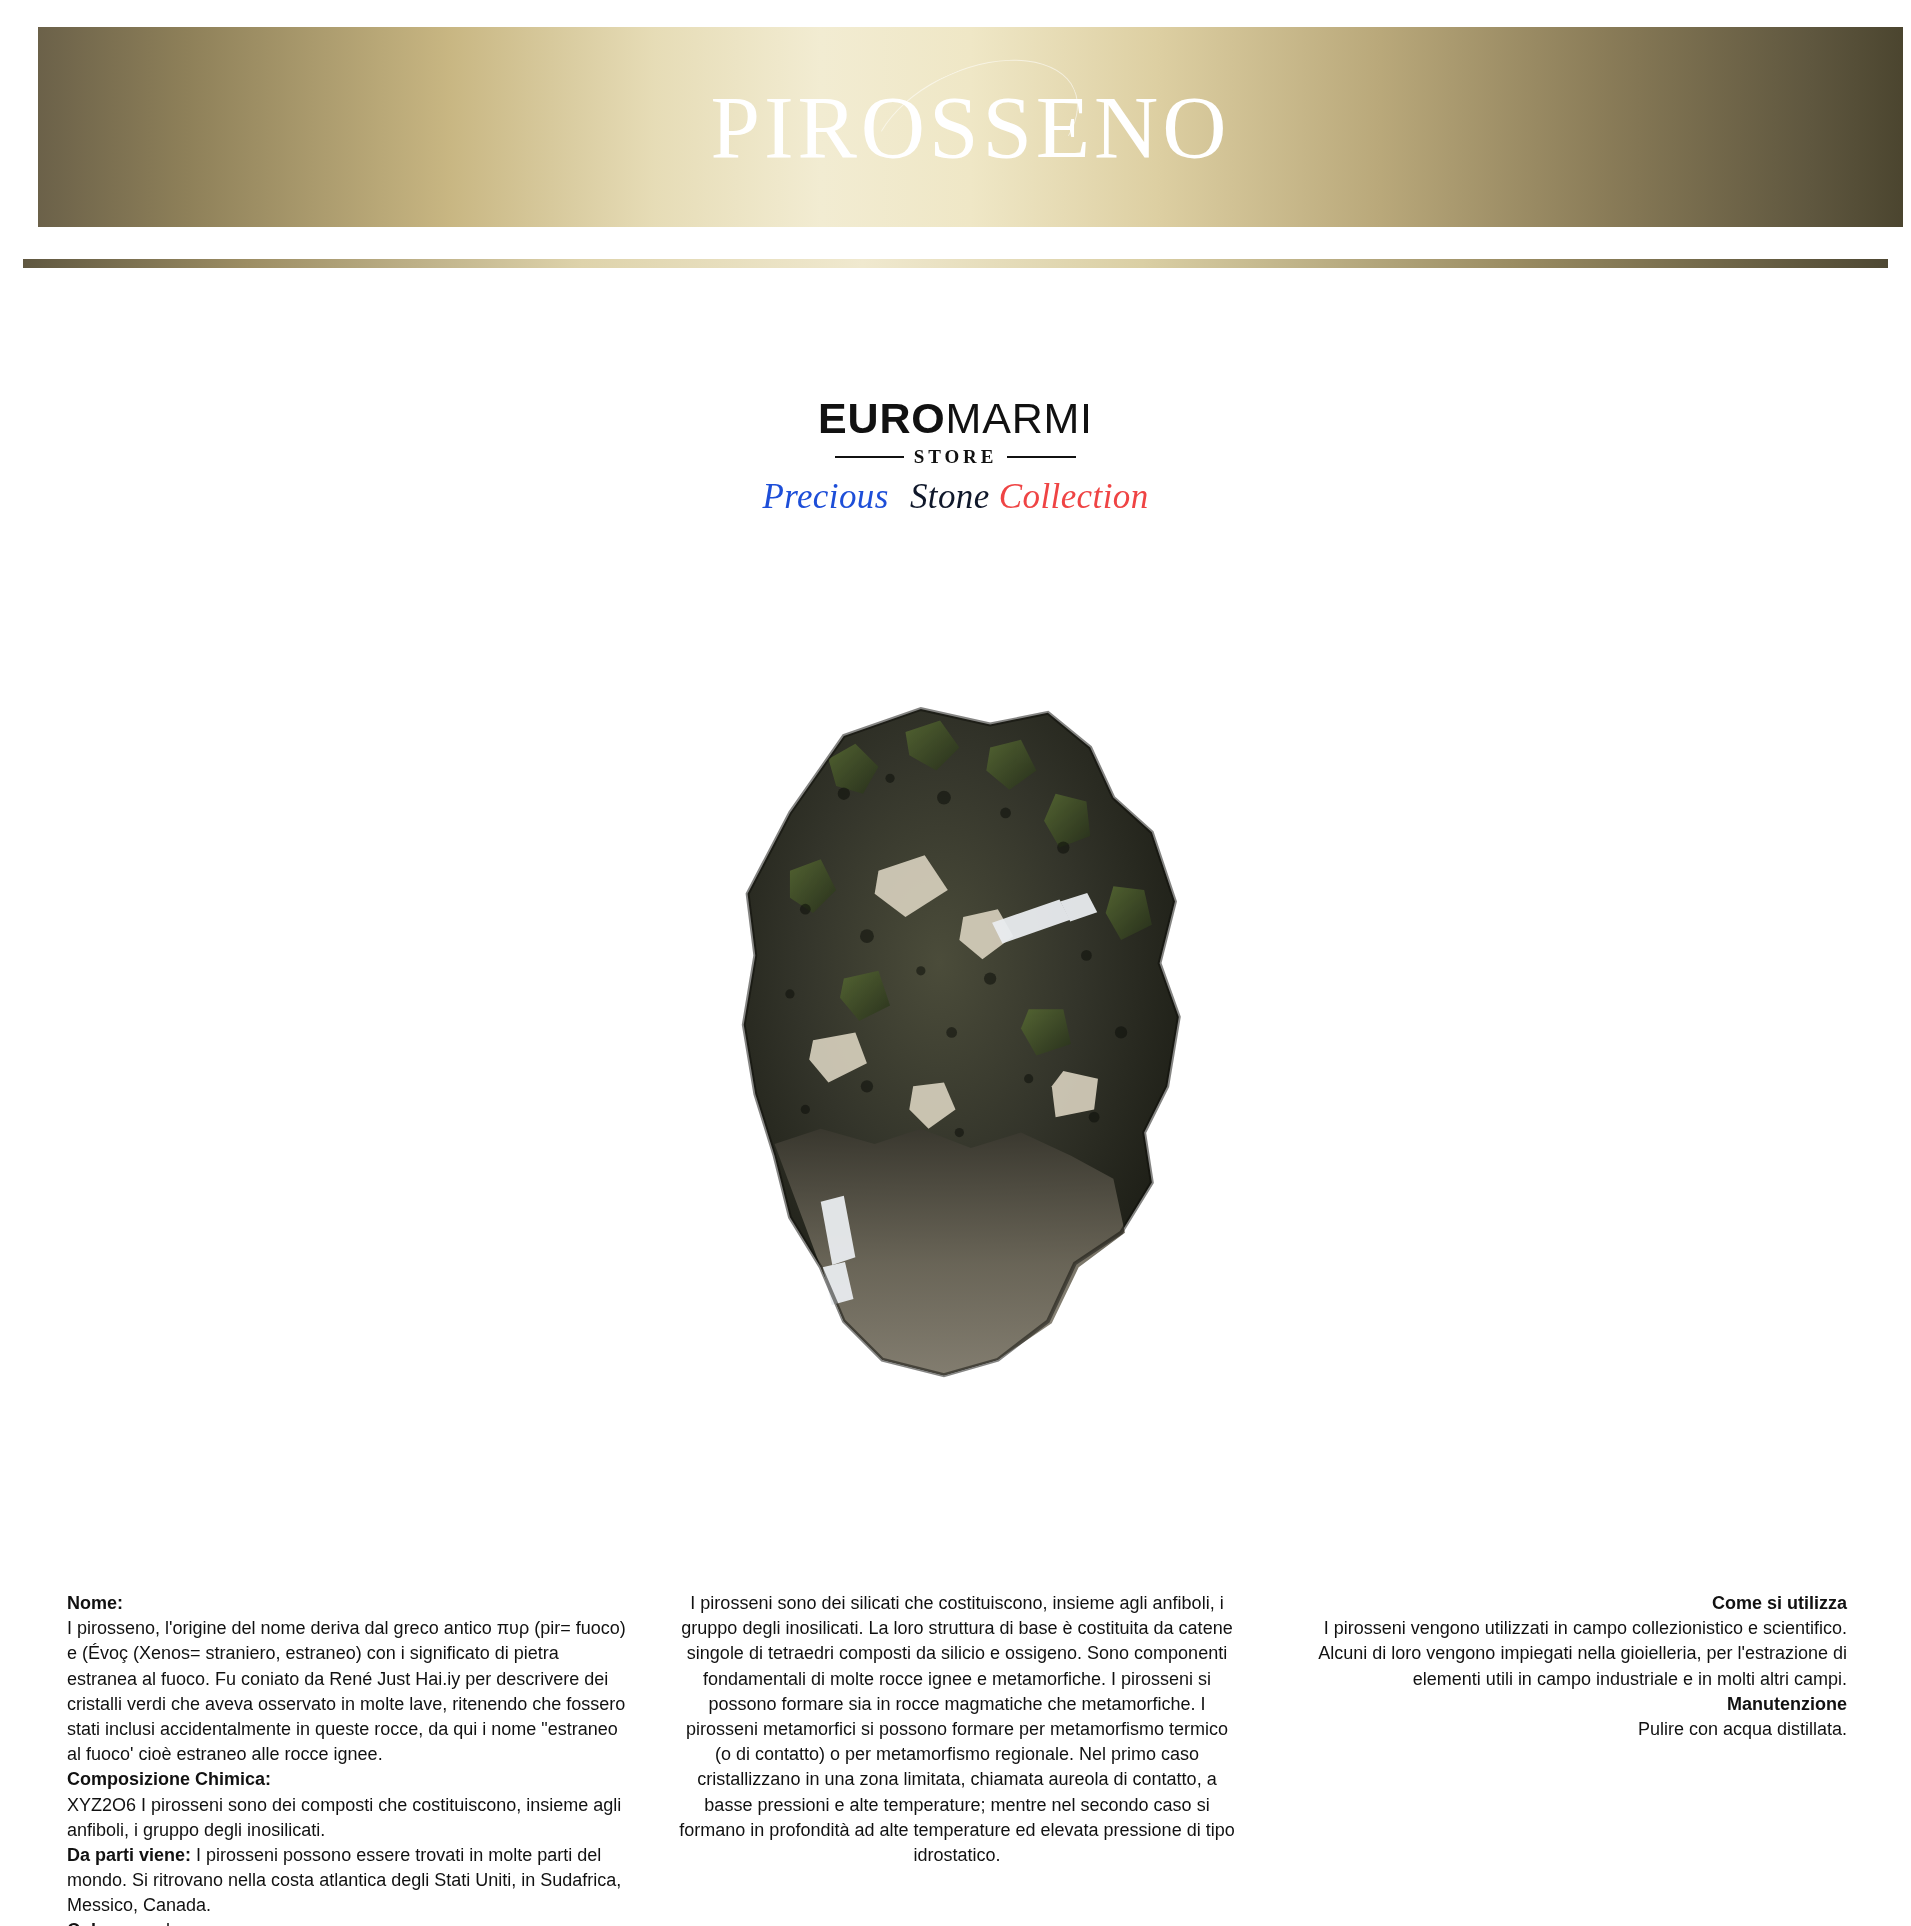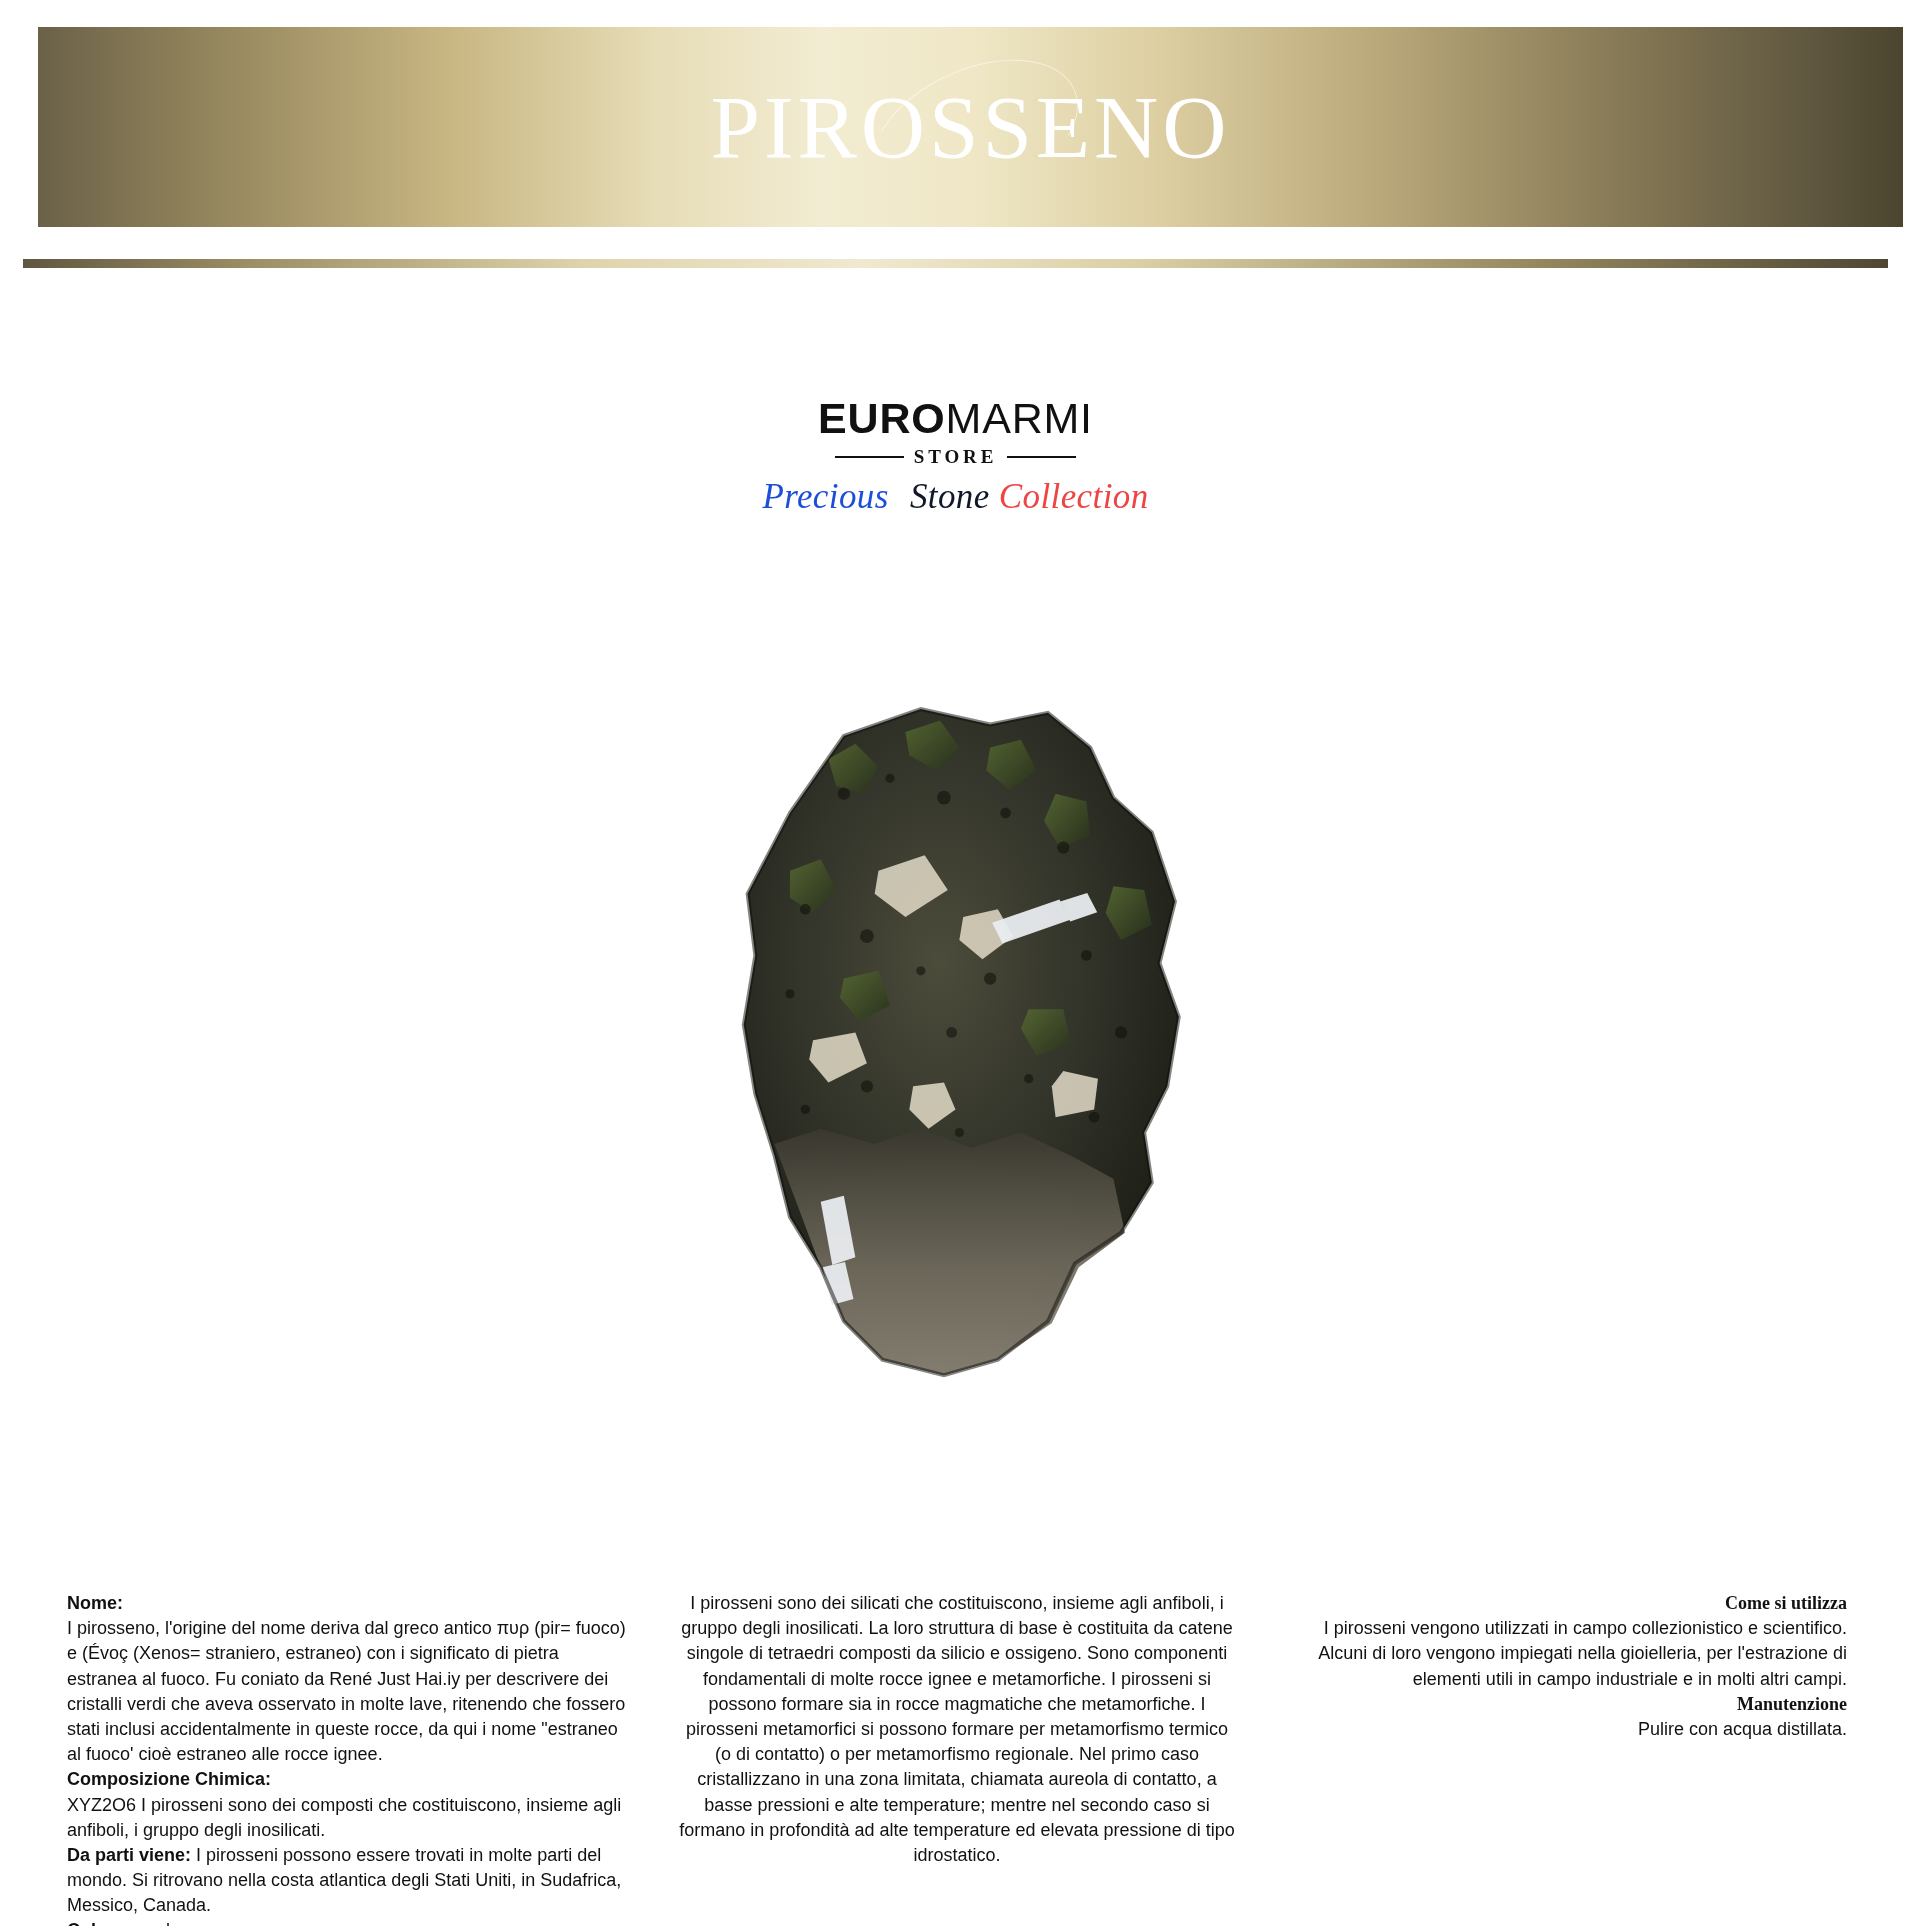--- a/index.html
+++ b/index.html
@@ -154,21 +154,21 @@
   .col {
     font-size: 18px;
     line-height: 1.40;
     color: #111111;
   }
   .col-left   { width: 570px; text-align: left; }
   .col-center { width: 570px; text-align: center; }
   .col-right  { width: 570px; text-align: right; }
   .col p { margin: 0 0 0 0; }
   .lbl { font-weight: 700; margin-top: 6px; }
-  .block-title { font-weight: 700; font-family: Liberation Serif, serif; }
+  .block-title { font-weight: 700; }
 </style>
 </head>
 <body>
 
 <div class="page">
 
   <div class="header-band">
     <div class="header-title">PIROSSENO</div>
     <div class="header-swoosh"></div>
   </div>

